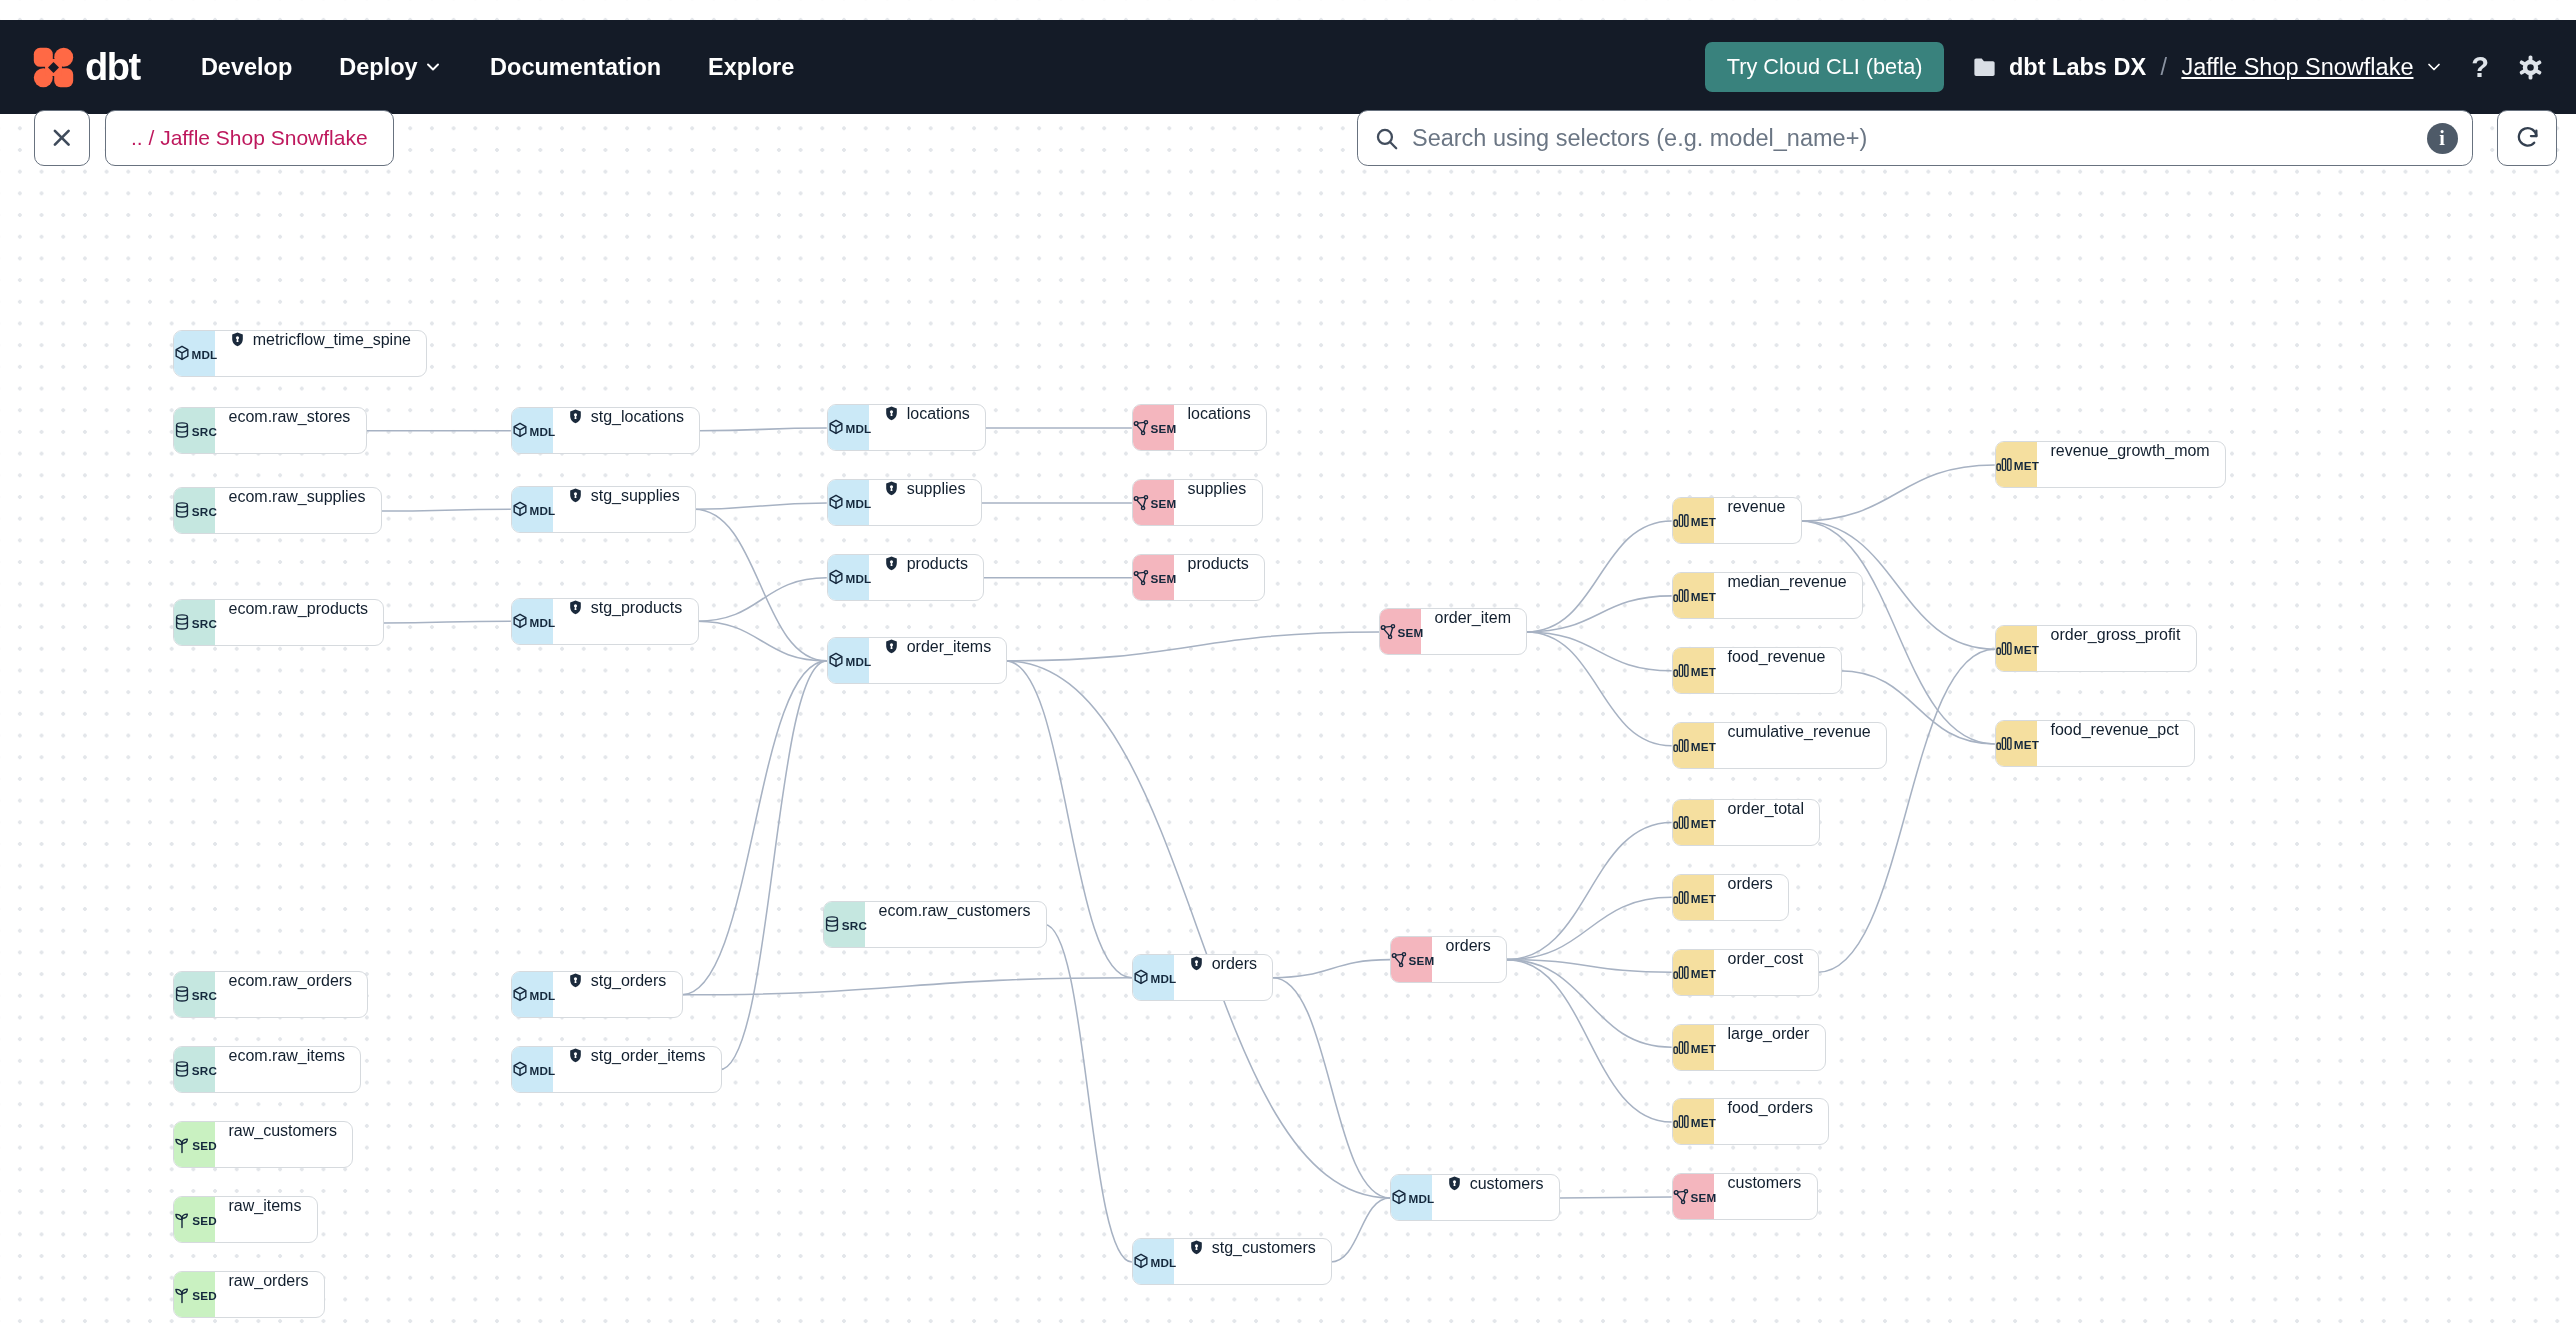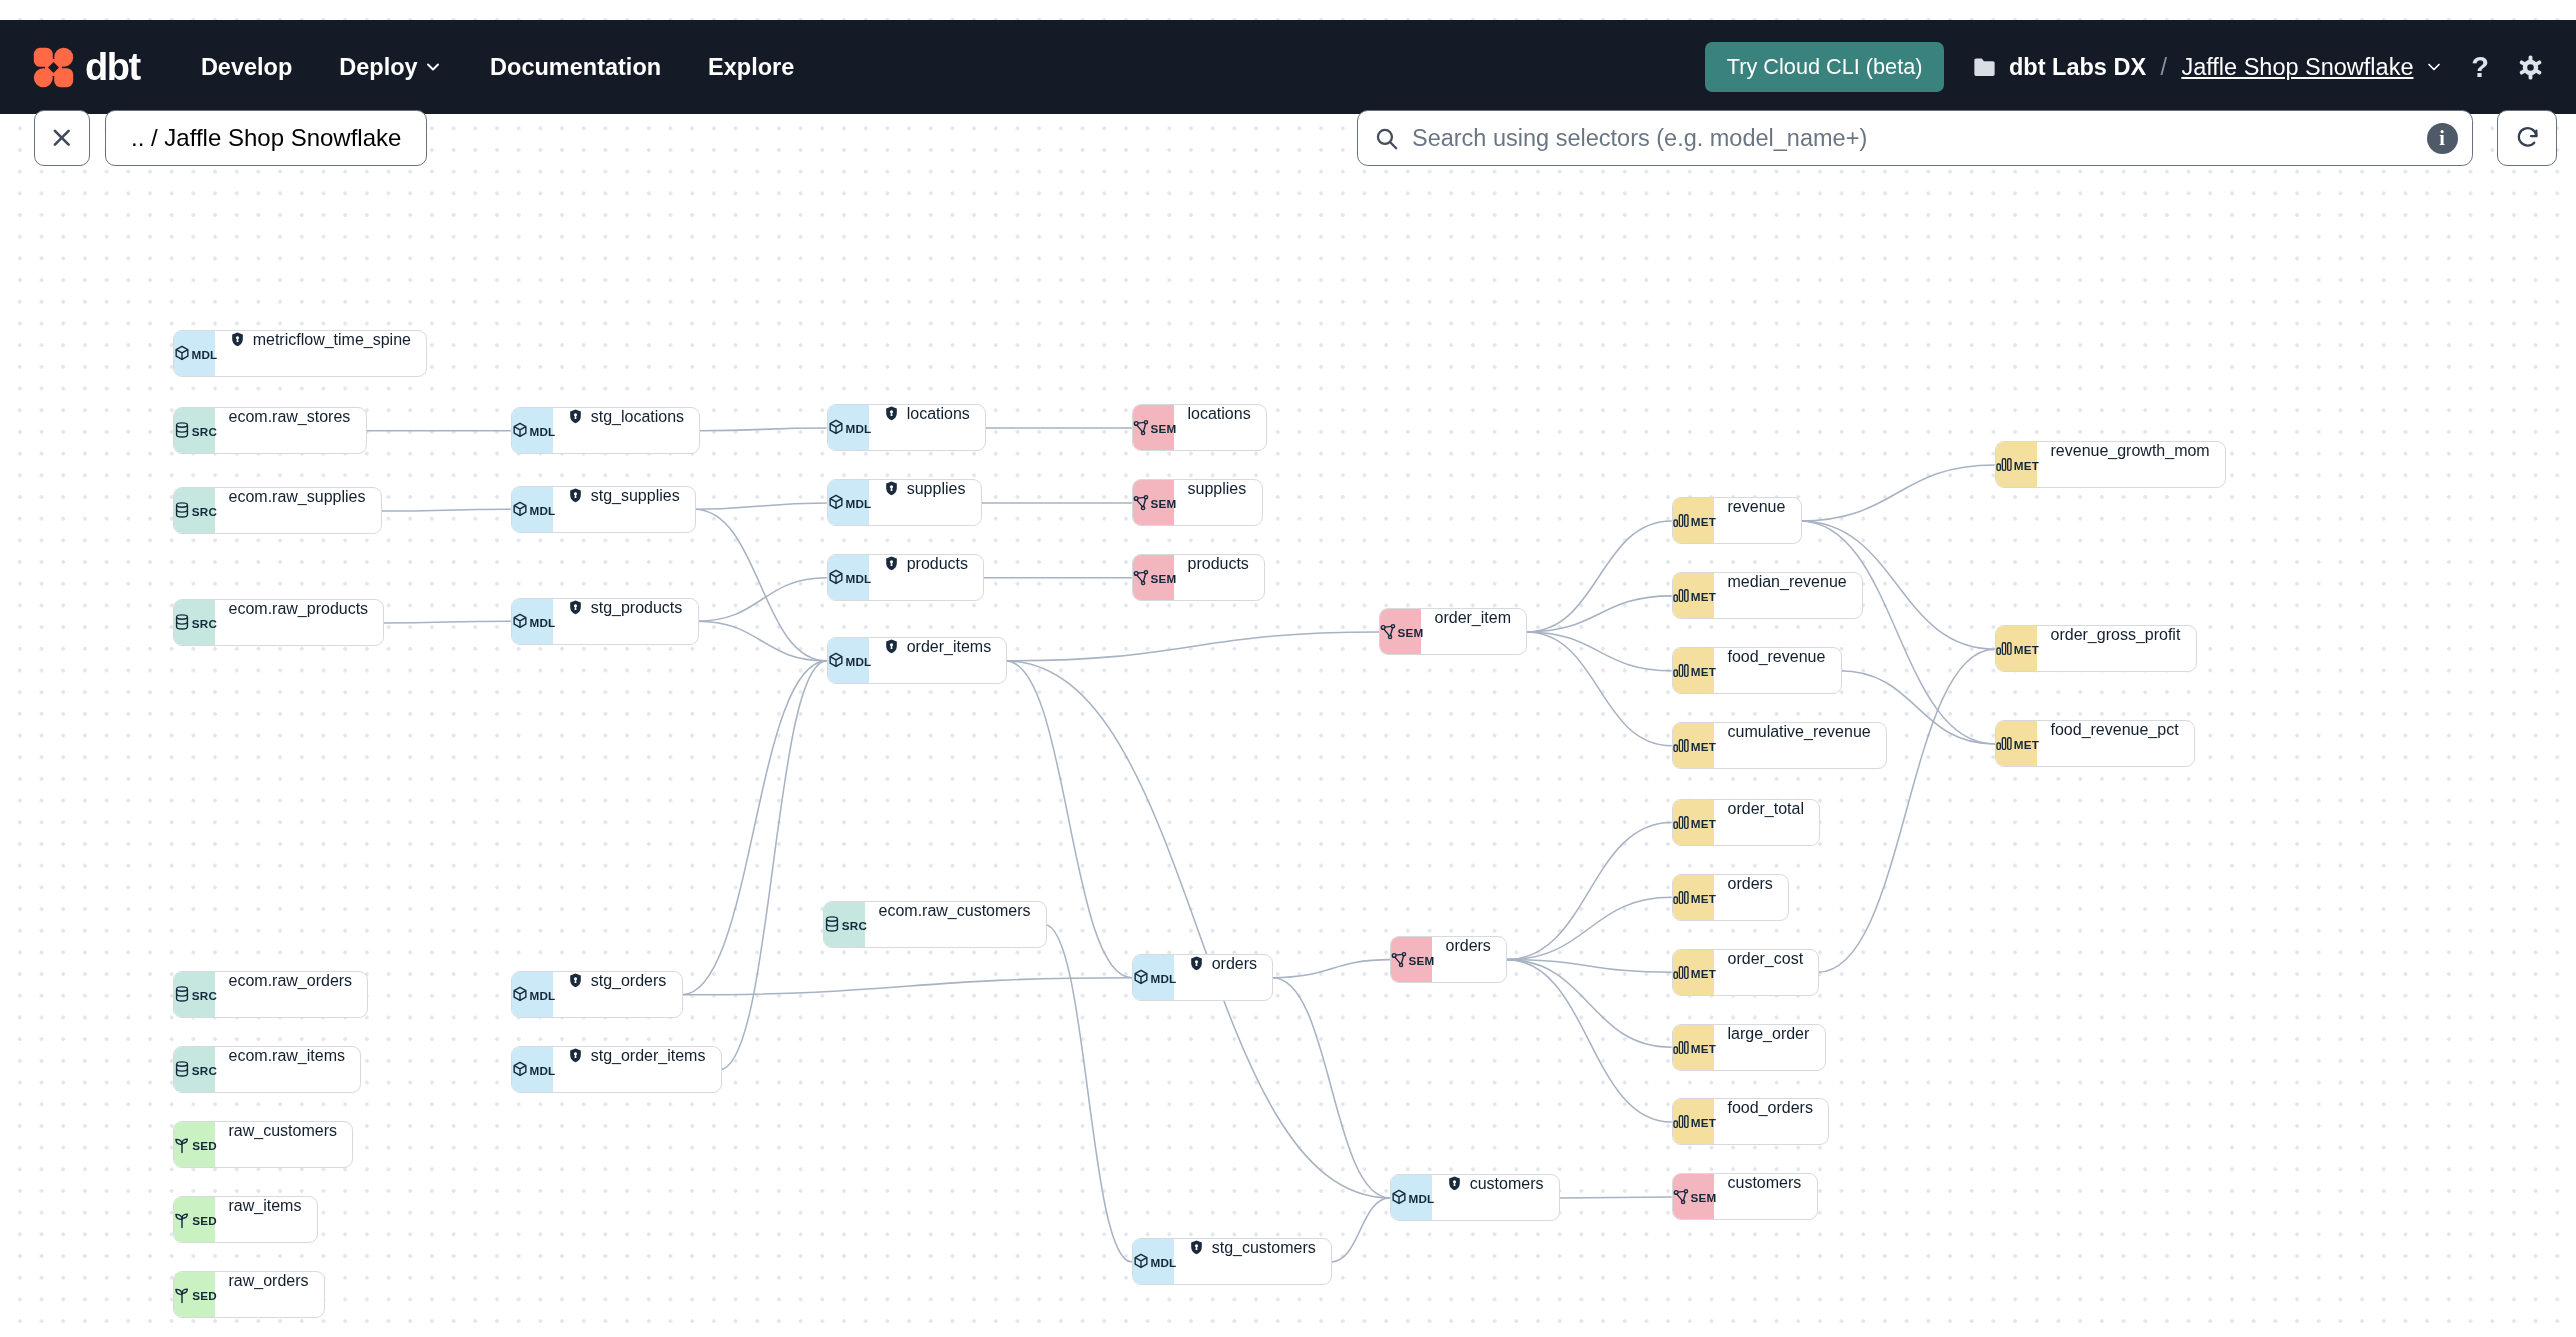--- a/index.html
+++ b/index.html
@@ -61,21 +61,21 @@
   
   .toolbar{position:absolute;left:0;top:0;right:0;z-index:6;height:0;}
   .tb-btn{
     position:absolute;top:110px;height:56px;background:#fff;
     border:1.5px solid #68727f;border-radius:10px;box-sizing:border-box;
     display:flex;align-items:center;justify-content:center;cursor:pointer;
   }
   .close-btn{left:34px;width:56px;}
   .close-btn svg{width:23.5px;height:23.5px;}
   .crumb-btn{left:105px;padding:0 25px;}
-  .crumb-text{font-size:24px;color:#000000;}
+  .crumb-text{font-size:21px;color:#be185d;}
   .search-wrap{
     position:absolute;left:1357px;top:110px;width:1116px;height:56px;
     background:#fff;border:1.5px solid #68727f;border-radius:10.8px;box-sizing:border-box;
     display:flex;align-items:center;padding:0 14.4px 0 16.2px;
   }
   .search-wrap svg.mag{width:25px;height:25px;flex:0 0 auto;}
   .search-input{
     flex:1;border:none;outline:none;font-size:23.5px;color:#1e2936;
     font-family:"Liberation Sans", sans-serif;margin-left:10.8px;background:transparent;
   }

